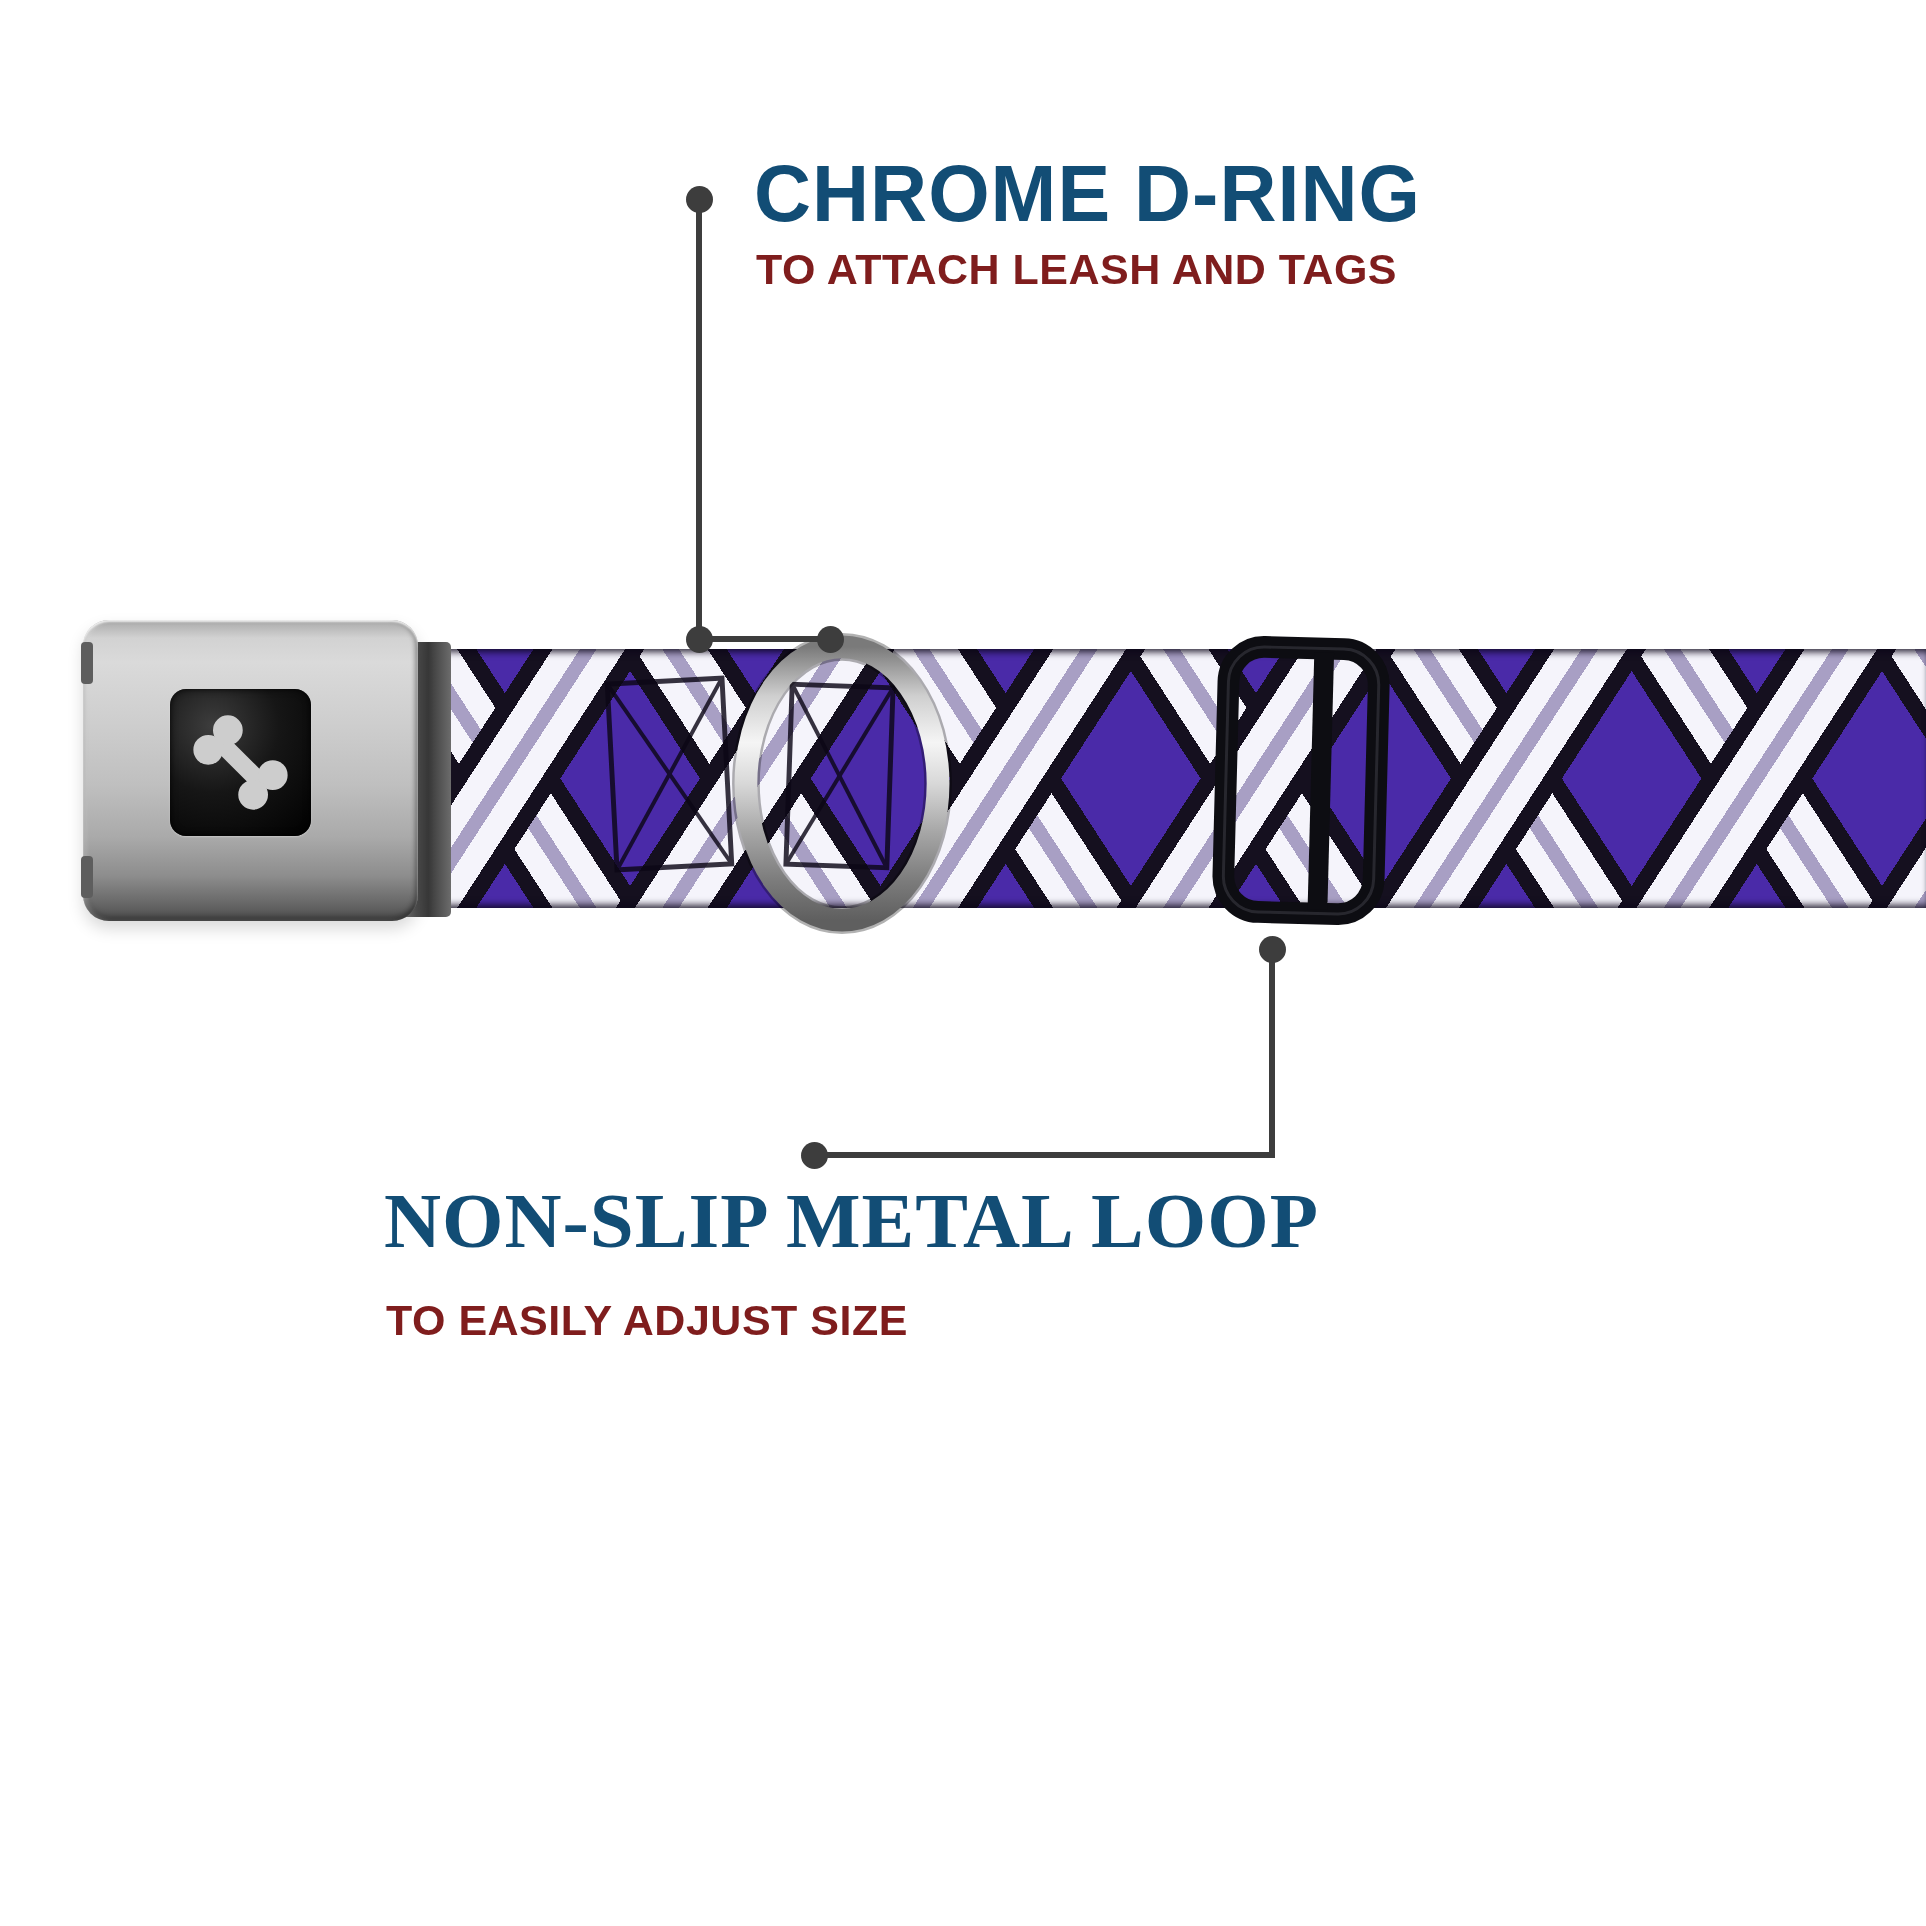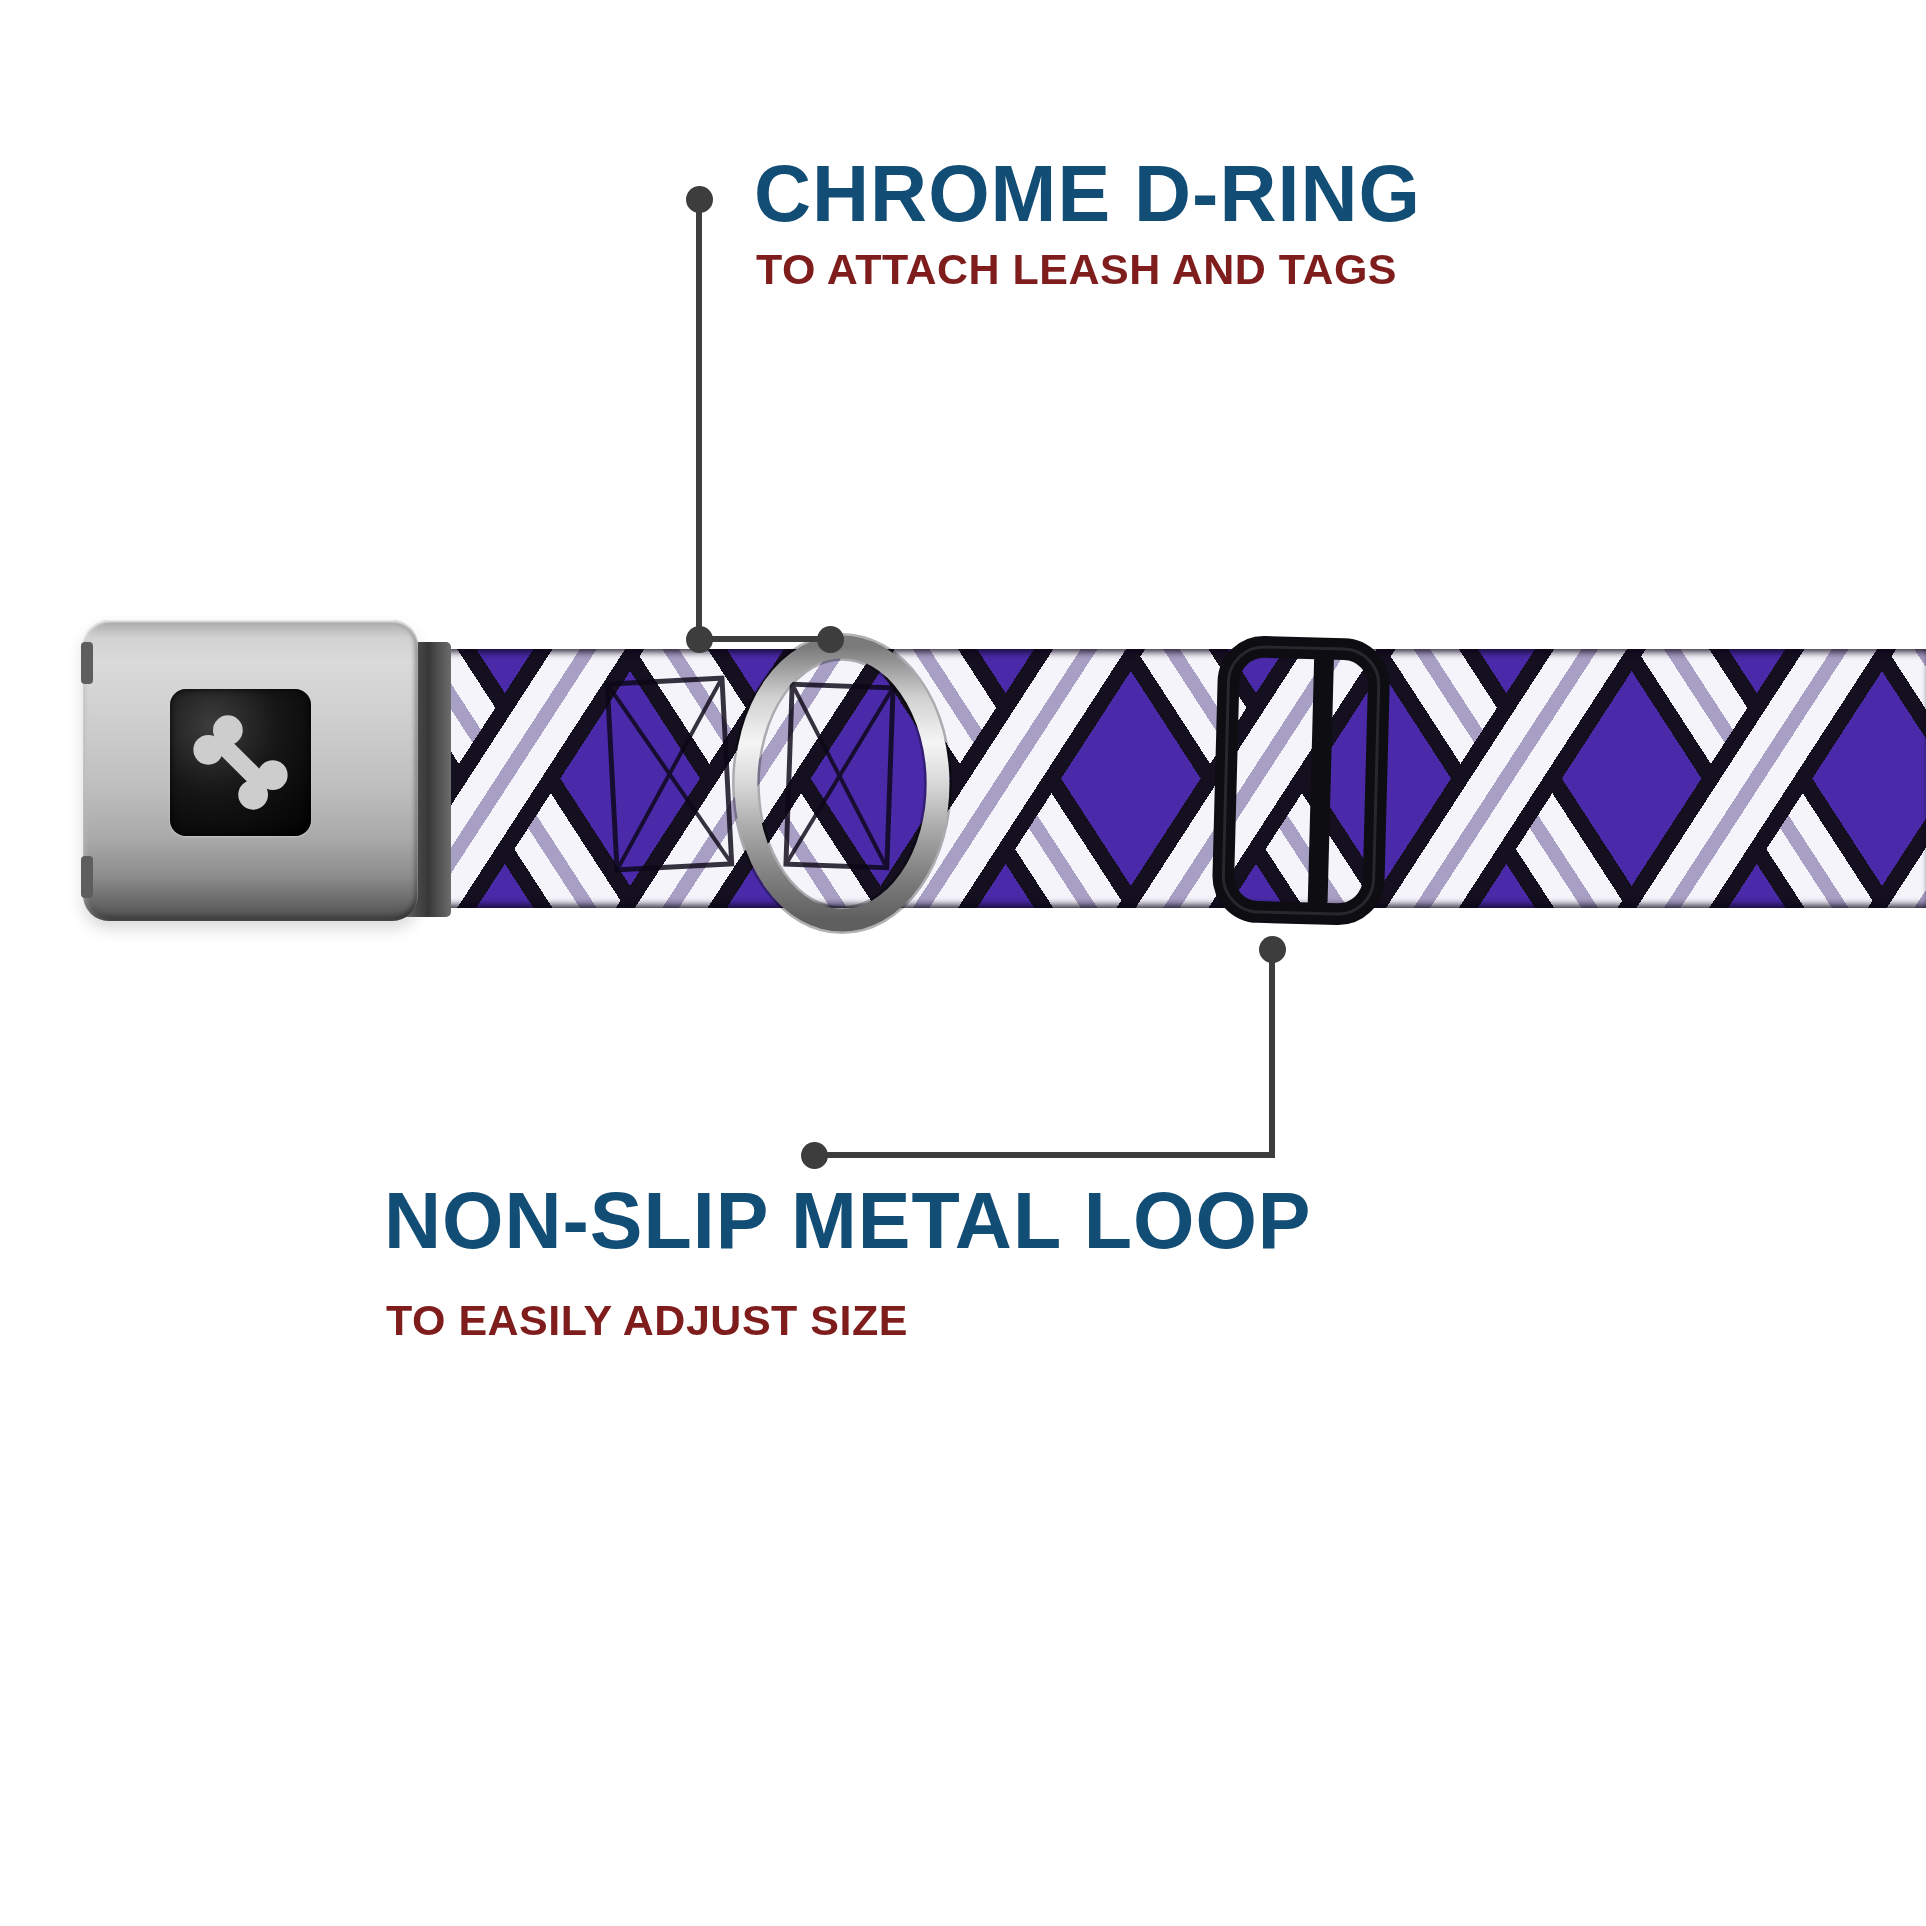--- a/index.html
+++ b/index.html
@@ -30,21 +30,21 @@
     position: absolute;
     font-weight: bold;
     font-size: 43px;
     line-height: 1.05;
     letter-spacing: 0.5px;
     color: #7f1d1d;
     white-space: nowrap;
   }
   #top-title    { left: 754px;  top: 153px; }
   #top-sub      { left: 756px;  top: 247px; }
-  #bottom-title { left: 384px;  top: 1180px; }
+  #bottom-title { left: 384px;  top: 1180px; font-family: Liberation Serif, serif; }
   #bottom-sub   { left: 386px;  top: 1298px; }
 
   
   .cline {
     position: absolute;
     background: #3d3d3d;
     z-index: 30;
   }
   .cdot {
     position: absolute;

